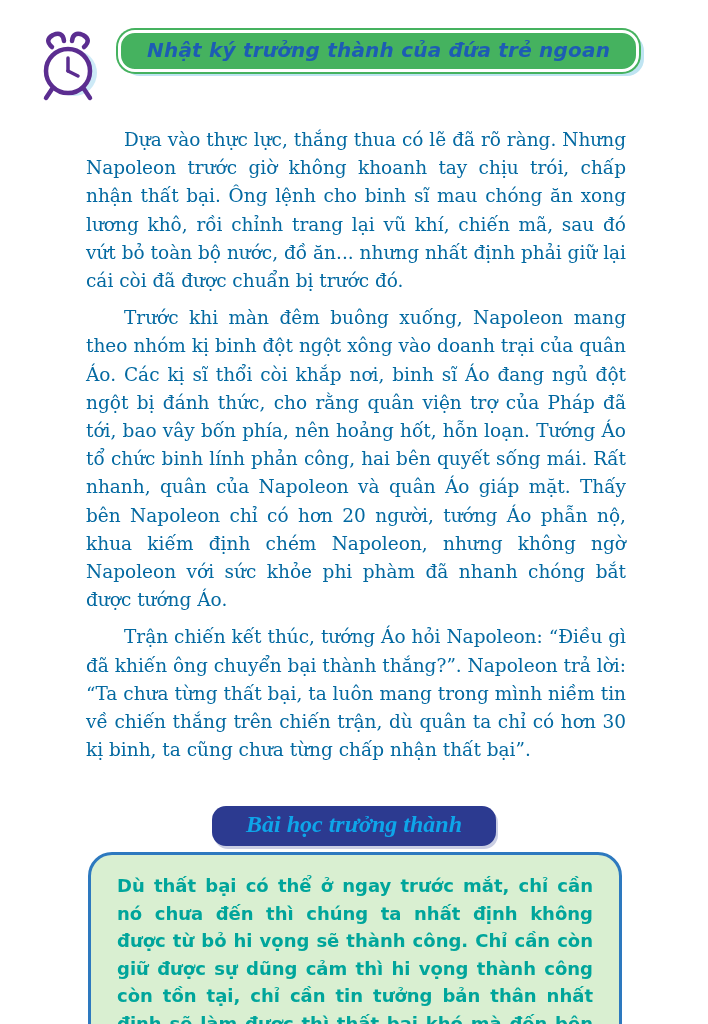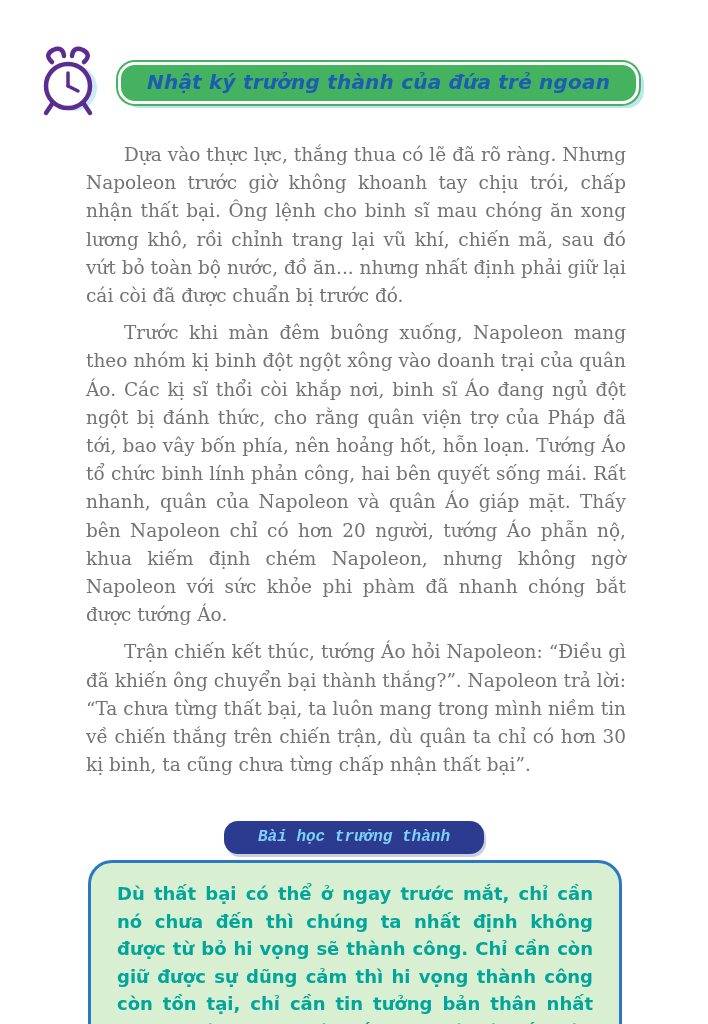--- a/index.html
+++ b/index.html
@@ -9,23 +9,22 @@
     width: 708px;
     height: 1024px;
     margin: 0 auto;
     background: #ffffff;
     overflow: hidden;
     font-family: "DejaVu Serif", serif;
   }
   
   .header {
     display: flex;
-    align-items: center;
+    align-items: flex-start;
     padding: 30px 0 0 34px;
-    margin-top: 15px;
   }
   .clock-wrap {
     width: 72px;
     height: 76px;
     flex: 0 0 auto;
   }
   .banner {
     margin-left: 12px;
     background: #45b25f;
     border: 3px solid #ffffff;
@@ -38,44 +37,44 @@
     font-style: italic;
     font-weight: bold;
     font-size: 20px;
     color: #1d5cb4;
     letter-spacing: 0.2px;
     white-space: nowrap;
   }
   
   .body-text {
     margin: 20px 82px 8px 86px;
-    color: #737373;
+    color: #0369a1;
   }
   .body-text p {
     font-size: 18.5px;
     line-height: 28.2px;
     text-align: justify;
     text-indent: 38px;
     margin-bottom: 9px;
   }
   
   .lesson-title {
     width: fit-content;
     margin: 42px auto 0 auto;
     background: #2c3a90;
     border-radius: 14px;
     padding: 5px 34px 8px 34px;
     box-shadow: 2px 3px 0 rgba(44,58,144,0.25);
   }
   .lesson-title span {
-    font-family: Liberation Mono, monospace;
+    font-family: Liberation Serif, serif;
     font-style: italic;
     font-weight: bold;
-    font-size: 16px;
-    color: #7dd3fc;
+    font-size: 24px;
+    color: #0ea5e9;
   }
   .lesson-box {
     margin: 6px 86px 0 88px;
     background: #d9efd1;
     border: 3px solid #2d79bf;
     border-radius: 24px;
     padding: 17px 26px 18px 26px;
   }
   .lesson-box p {
     font-family: "DejaVu Sans", sans-serif;

